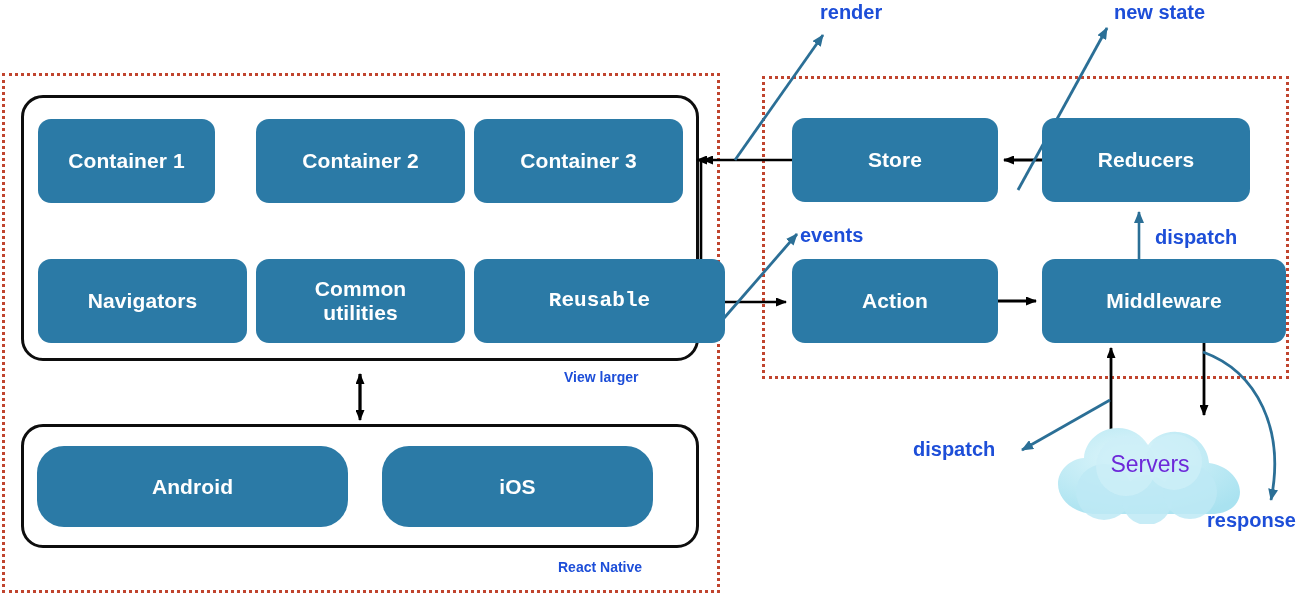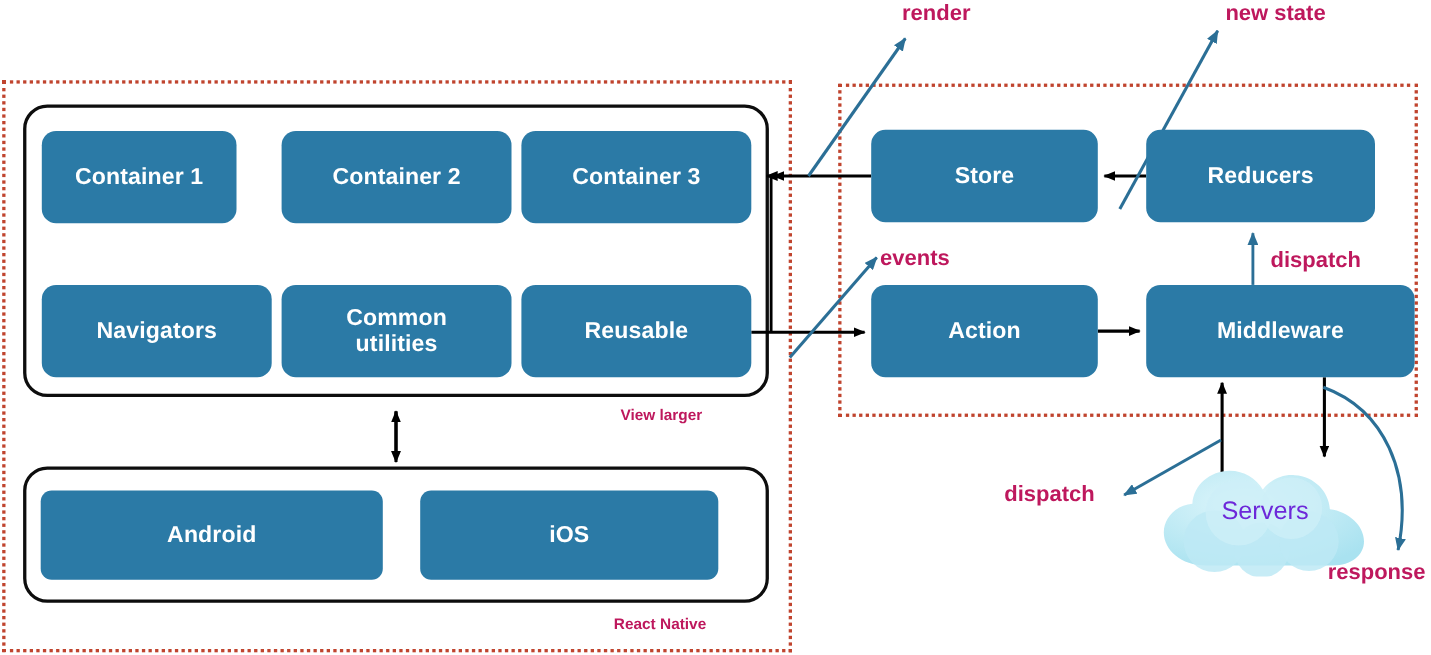--- a/index.html
+++ b/index.html
@@ -46,43 +46,43 @@
     align-items: center;
     justify-content: center;
     text-align: center;
     color: #ffffff;
     font-weight: bold;
     font-size: 21px;
     line-height: 1.12;
     letter-spacing: 0.1px;
     padding: 2px 6px;
   }
-  .node.wide { border-radius: 10px; }
+  .node.wide { border-radius: 27px; }
 
   
   #node-container-1 { left: 38px;  top: 119px; width: 177px; height: 84px; }
   #node-container-2 { left: 256px; top: 119px; width: 209px; height: 84px; }
   #node-container-3 { left: 474px; top: 119px; width: 209px; height: 84px; }
   
   #node-navigators  { left: 38px;  top: 259px; width: 209px; height: 84px; }
   #node-common      { left: 256px; top: 259px; width: 209px; height: 84px; }
-  #node-reusable    { left: 474px; top: 259px; width: 209px; height: 84px; }
+  #node-reusable    { left: 474px; top: 259px; width: 251px; height: 84px; font-family: Liberation Mono, monospace; }
   
   #node-android     { left: 37px;  top: 446px; width: 311px; height: 81px; }
   #node-ios         { left: 382px; top: 446px; width: 271px; height: 81px; }
   
   #node-store       { left: 792px;  top: 118px; width: 206px; height: 84px; }
   #node-reducers    { left: 1042px; top: 118px; width: 208px; height: 84px; }
   #node-action      { left: 792px;  top: 259px; width: 206px; height: 84px; }
   #node-middleware  { left: 1042px; top: 259px; width: 244px; height: 84px; }
 
   
   .label {
     position: absolute;
-    color: #be185d;
+    color: #1d4ed8;
     font-weight: bold;
     font-size: 20px;
     white-space: nowrap;
   }
   .label.caption { font-size: 14px; }
   #label-render    { left: 820px;  top: 1px; }
   #label-new-state { left: 1114px; top: 1px; }
   #label-events    { left: 800px;  top: 224px; }
   #label-dispatch  { left: 1155px; top: 226px; }
   #label-response  { left: 913px;  top: 438px; }

